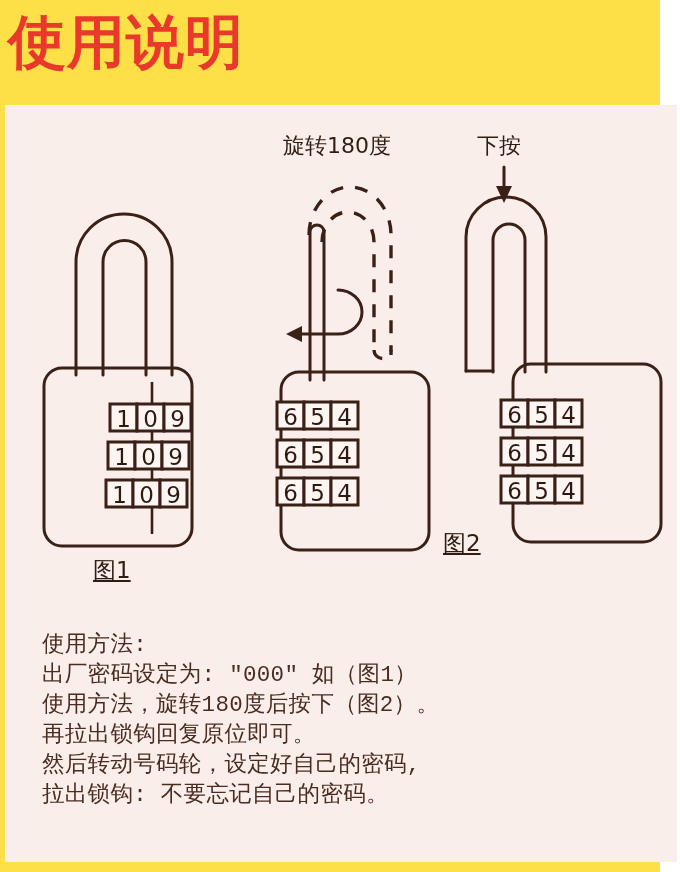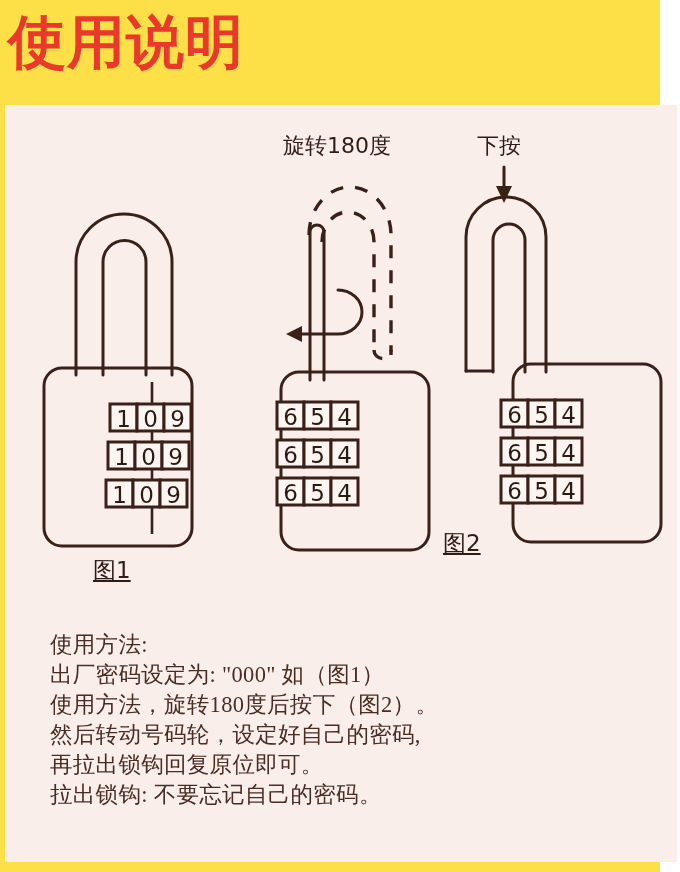--- a/index.html
+++ b/index.html
@@ -59,24 +59,23 @@
   #instructions {
     position: absolute;
     left: 42px;
     top: 630px;
     width: 560px;
   }
   #instructions .line {
     font-size: 22.5px;
     line-height: 30px;
     color: #4a2d22;
-    font-family: Liberation Serif, serif;
+    font-family: Liberation Mono, monospace;
     white-space: nowrap;
     letter-spacing: 0.3px;
-    margin-left: 8px;
   }
   svg.art {
     position: absolute;
     left: 0;
     top: 0;
     width: 680px;
     height: 872px;
     pointer-events: none;
   }
   .stroke {
@@ -250,18 +249,18 @@
         <text class="digittext" x="568.5" y="490.5">4</text>
       </g>
     </g>
 
   </svg>
 
   <div id="instructions">
     <div class="line">使用方法:</div>
     <div class="line">出厂密码设定为: "000" 如（图1）</div>
     <div class="line">使用方法，旋转180度后按下（图2）。</div>
+    <div class="line">再拉出锁钩回复原位即可。</div>
     <div class="line">然后转动号码轮，设定好自己的密码,</div>
-    <div class="line">再拉出锁钩回复原位即可。</div>
     <div class="line">拉出锁钩: 不要忘记自己的密码。</div>
   </div>
 
 </div>
 
 </body></html>

